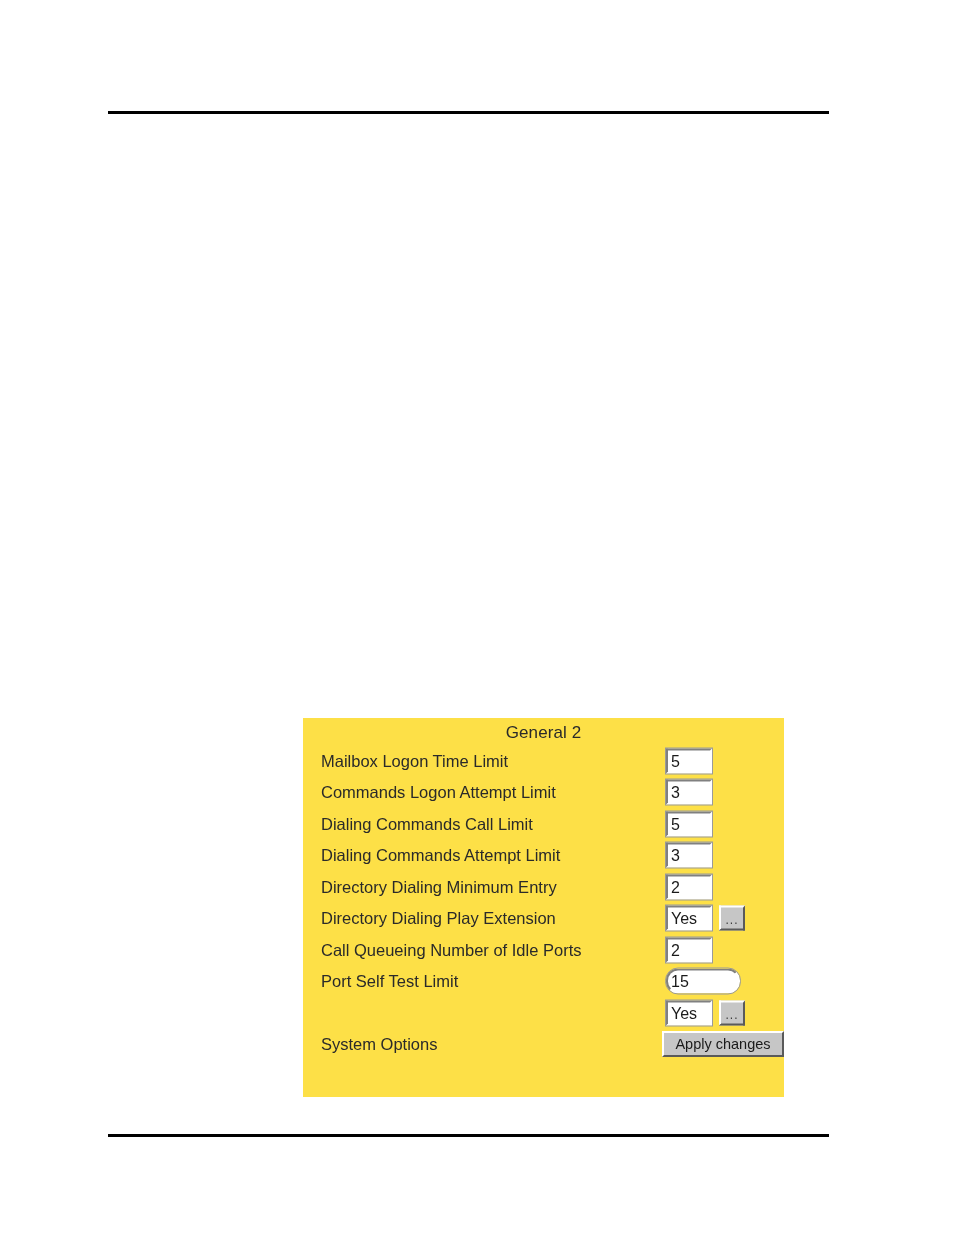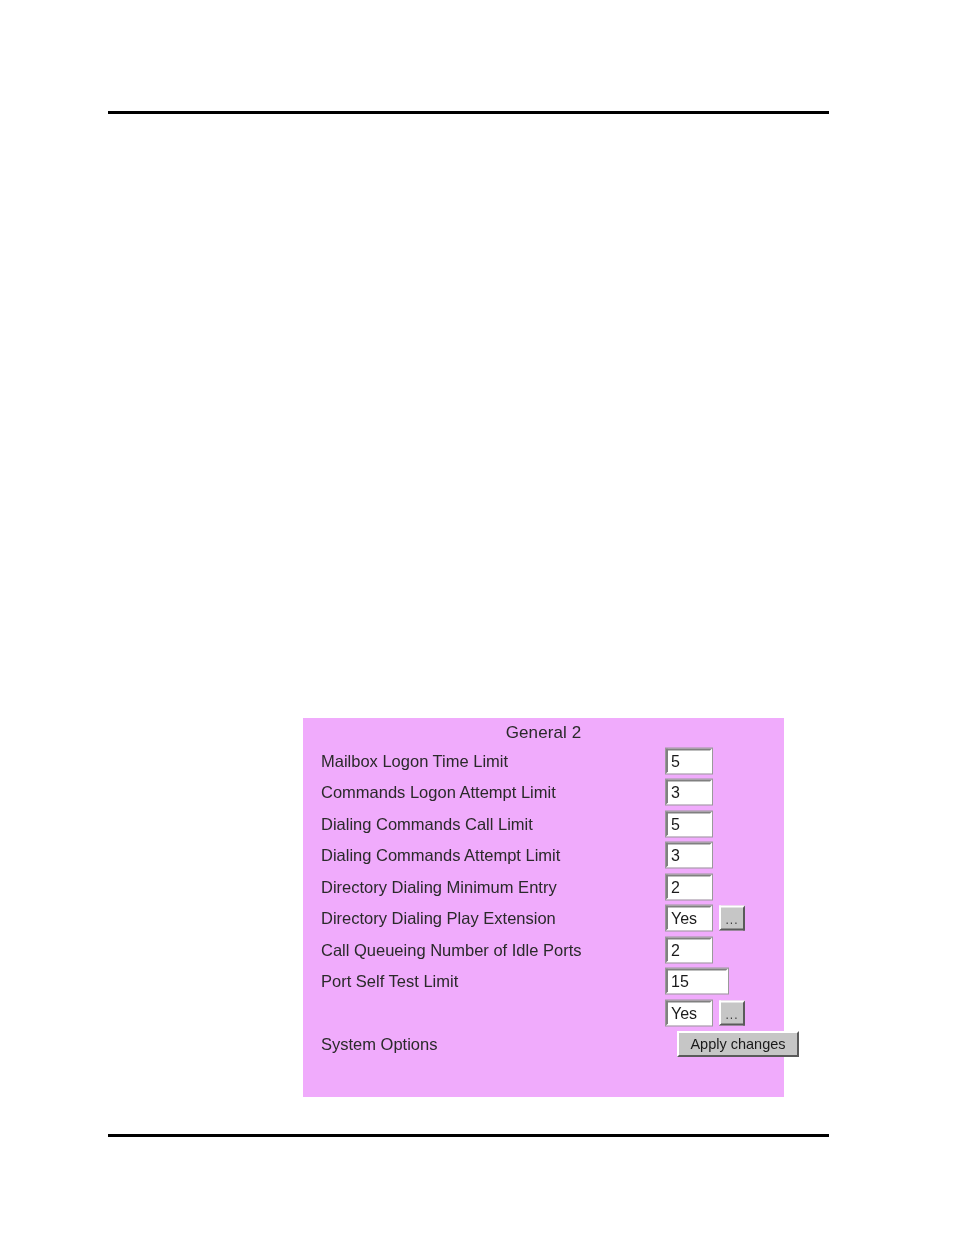--- a/index.html
+++ b/index.html
@@ -27,21 +27,21 @@
   #rule-top    { top: 111px; }
   #rule-bottom { top: 1134px; }
 
   
   #settings-panel {
     position: absolute;
     left: 303px;
     top: 718px;
     width: 481px;
     height: 379px;
-    background: #f0abfc;
+    background: #fde047;
     box-sizing: border-box;
   }
 
   .panel-title {
     text-align: center;
     font-size: 17px;
     color: #2a2a2a;
     line-height: 1;
     padding-top: 6px;
     padding-bottom: 4px;
@@ -89,21 +89,21 @@
     outline: 1px solid #9a9a9a;
     outline-offset: 0;
     font-size: 16px;
     color: #1a1a1a;
     line-height: 21px;
     padding-left: 3px;
     font-family: "Liberation Sans", sans-serif;
     overflow: hidden;
   }
   .tb-narrow { width: 46px; }
-  .tb-wide   { width: 62px; }
+  .tb-wide   { width: 74px; border-radius: 12px; }
 
   
   .btn {
     box-sizing: border-box;
     background: #c6c6c6;
     border-top: 2px solid #ffffff;
     border-left: 2px solid #ffffff;
     border-right: 2px solid #5a5a5a;
     border-bottom: 2px solid #5a5a5a;
     font-family: "Liberation Sans", sans-serif;
@@ -132,21 +132,21 @@
     line-height: 6px;
   }
 
   .btn-apply {
     width: 122px;
     height: 26px;
     line-height: 22px;
     font-size: 14.5px;
   }
 
-  .row-apply .field-wrap { left: 356px; }
+  .row-apply .field-wrap { left: 341px; }
 </style>
 </head>
 <body>
 
 <div class="page-rule" id="rule-top"></div>
 
 <div id="settings-panel">
 
   <div class="panel-title">General 2</div>
 

